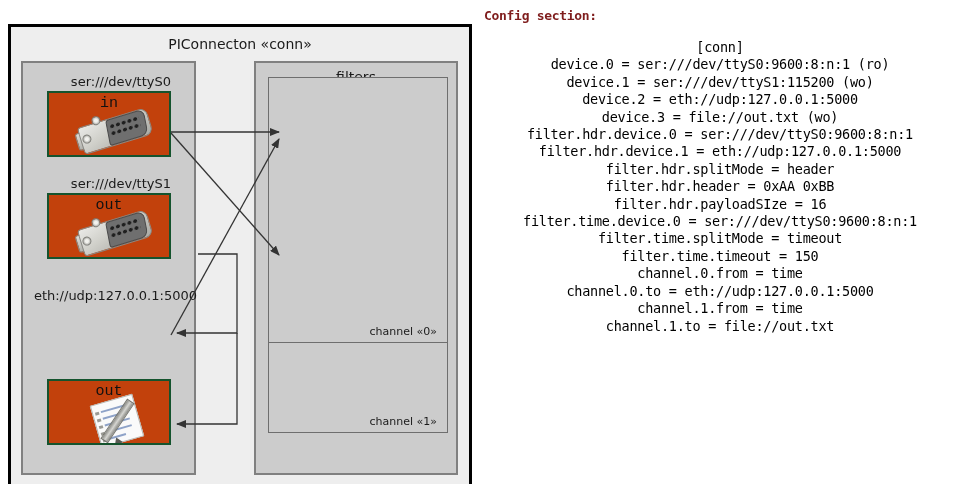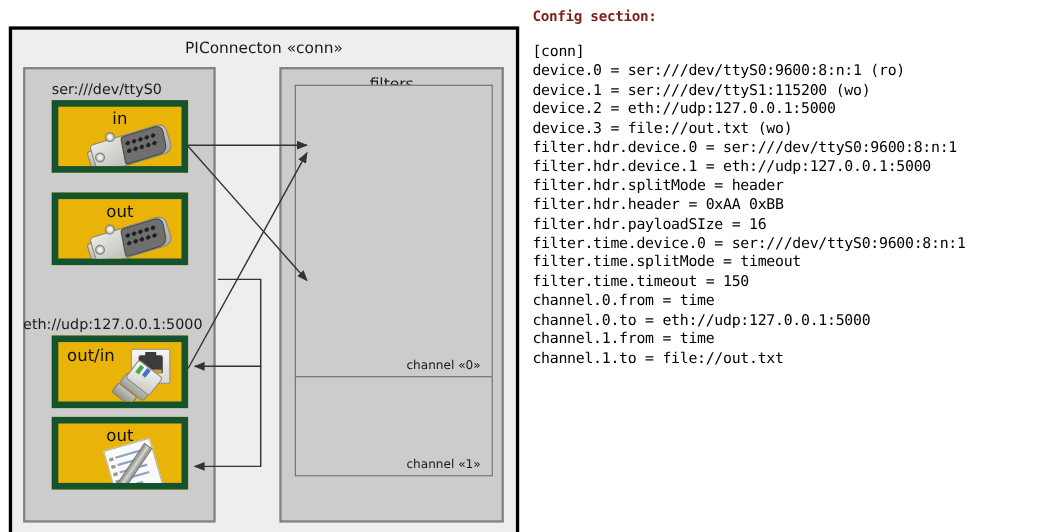--- a/index.html
+++ b/index.html
@@ -66,36 +66,37 @@
 
   
   .device {
     position: absolute;
     left: 24px;
     width: 124px;
   }
   .device-label {
     font-size: 13px;
     color: #1a1a1a;
-    text-align: left;
+    text-align: right;
     line-height: 18px;
     white-space: nowrap;
   }
   .device-label.wide {
     margin-left: -26px;
     width: 176px;
     margin-top: 10px;
   }
   .device-box {
     position: relative;
     height: 66px;
-    background: #eab308;
-    border: 6px solid #14532d;
+    background: #c2410c;
+    border: 2px solid #14532d;
     box-sizing: border-box;
     overflow: hidden;
+    font-family: Liberation Mono, monospace;
   }
   .device-io {
     position: absolute;
     font-size: 15px;
     color: #111111;
     z-index: 3;
   }
   .io-top-center { top: 2px; left: 0; width: 100%; text-align: center; }
   .io-top-left   { top: 3px; left: 8px; }
 
@@ -331,21 +332,21 @@
   }
   #config-lines {
     margin-top: 16px;
     font-family: "DejaVu Sans Mono", monospace;
     font-size: 13.5px;
     line-height: 17.4px;
     color: #000000;
     white-space: pre;
     letter-spacing: -0.25px;
   }
-  .cfg-line { white-space: pre; }
+  .cfg-line { white-space: pre; text-align: center; }
 </style>
 </head>
 <body>
 
 <div id="diagram">
 
   <div id="diagram-title">PIConnecton «conn»</div>
 
   <div class="panel" id="devices-panel">
 
@@ -358,49 +359,36 @@
             <div class="shell"></div>
           <div class="dsub"></div>
             <div class="pins"></div>
           <div class="screw1"></div>
             <div class="screw2"></div>
         </div>
       </div>
     </div>
 
     <div class="device" style="top: 112px;">
+      <div class="device-label">ser:///dev/ttyS1</div>
       <div class="device-box">
         <span class="device-io io-top-center">out</span>
         <div class="icon-serial">
           <div class="tail"></div>
             <div class="shell"></div>
           <div class="dsub"></div>
             <div class="pins"></div>
           <div class="screw1"></div>
             <div class="screw2"></div>
         </div>
       </div>
     </div>
 
     <div class="device" style="top: 214px;">
       <div class="device-label wide">eth://udp:127.0.0.1:5000</div>
-      <div class="device-box">
-        <span class="device-io io-top-left">out/in</span>
-        <div class="icon-eth">
-          <div class="jack">
-              <div class="jack-port"></div>
-              <div class="jack-gold"></div>
-            </div>
-          <div class="wire2"></div>
-            <div class="wire"></div>
-          <div class="plug"></div>
-          <div class="stripe-g"></div>
-            <div class="stripe-b"></div>
-        </div>
-      </div>
     </div>
 
     <div class="device" style="top: 316px;">
       <div class="device-box">
         <span class="device-io io-top-center">out</span>
         <div class="icon-file">
           <div class="sheet">
             <div class="bind" style="top:7px"></div>
               <div class="line" style="top:7px"></div>
             <div class="bind" style="top:14px"></div>

